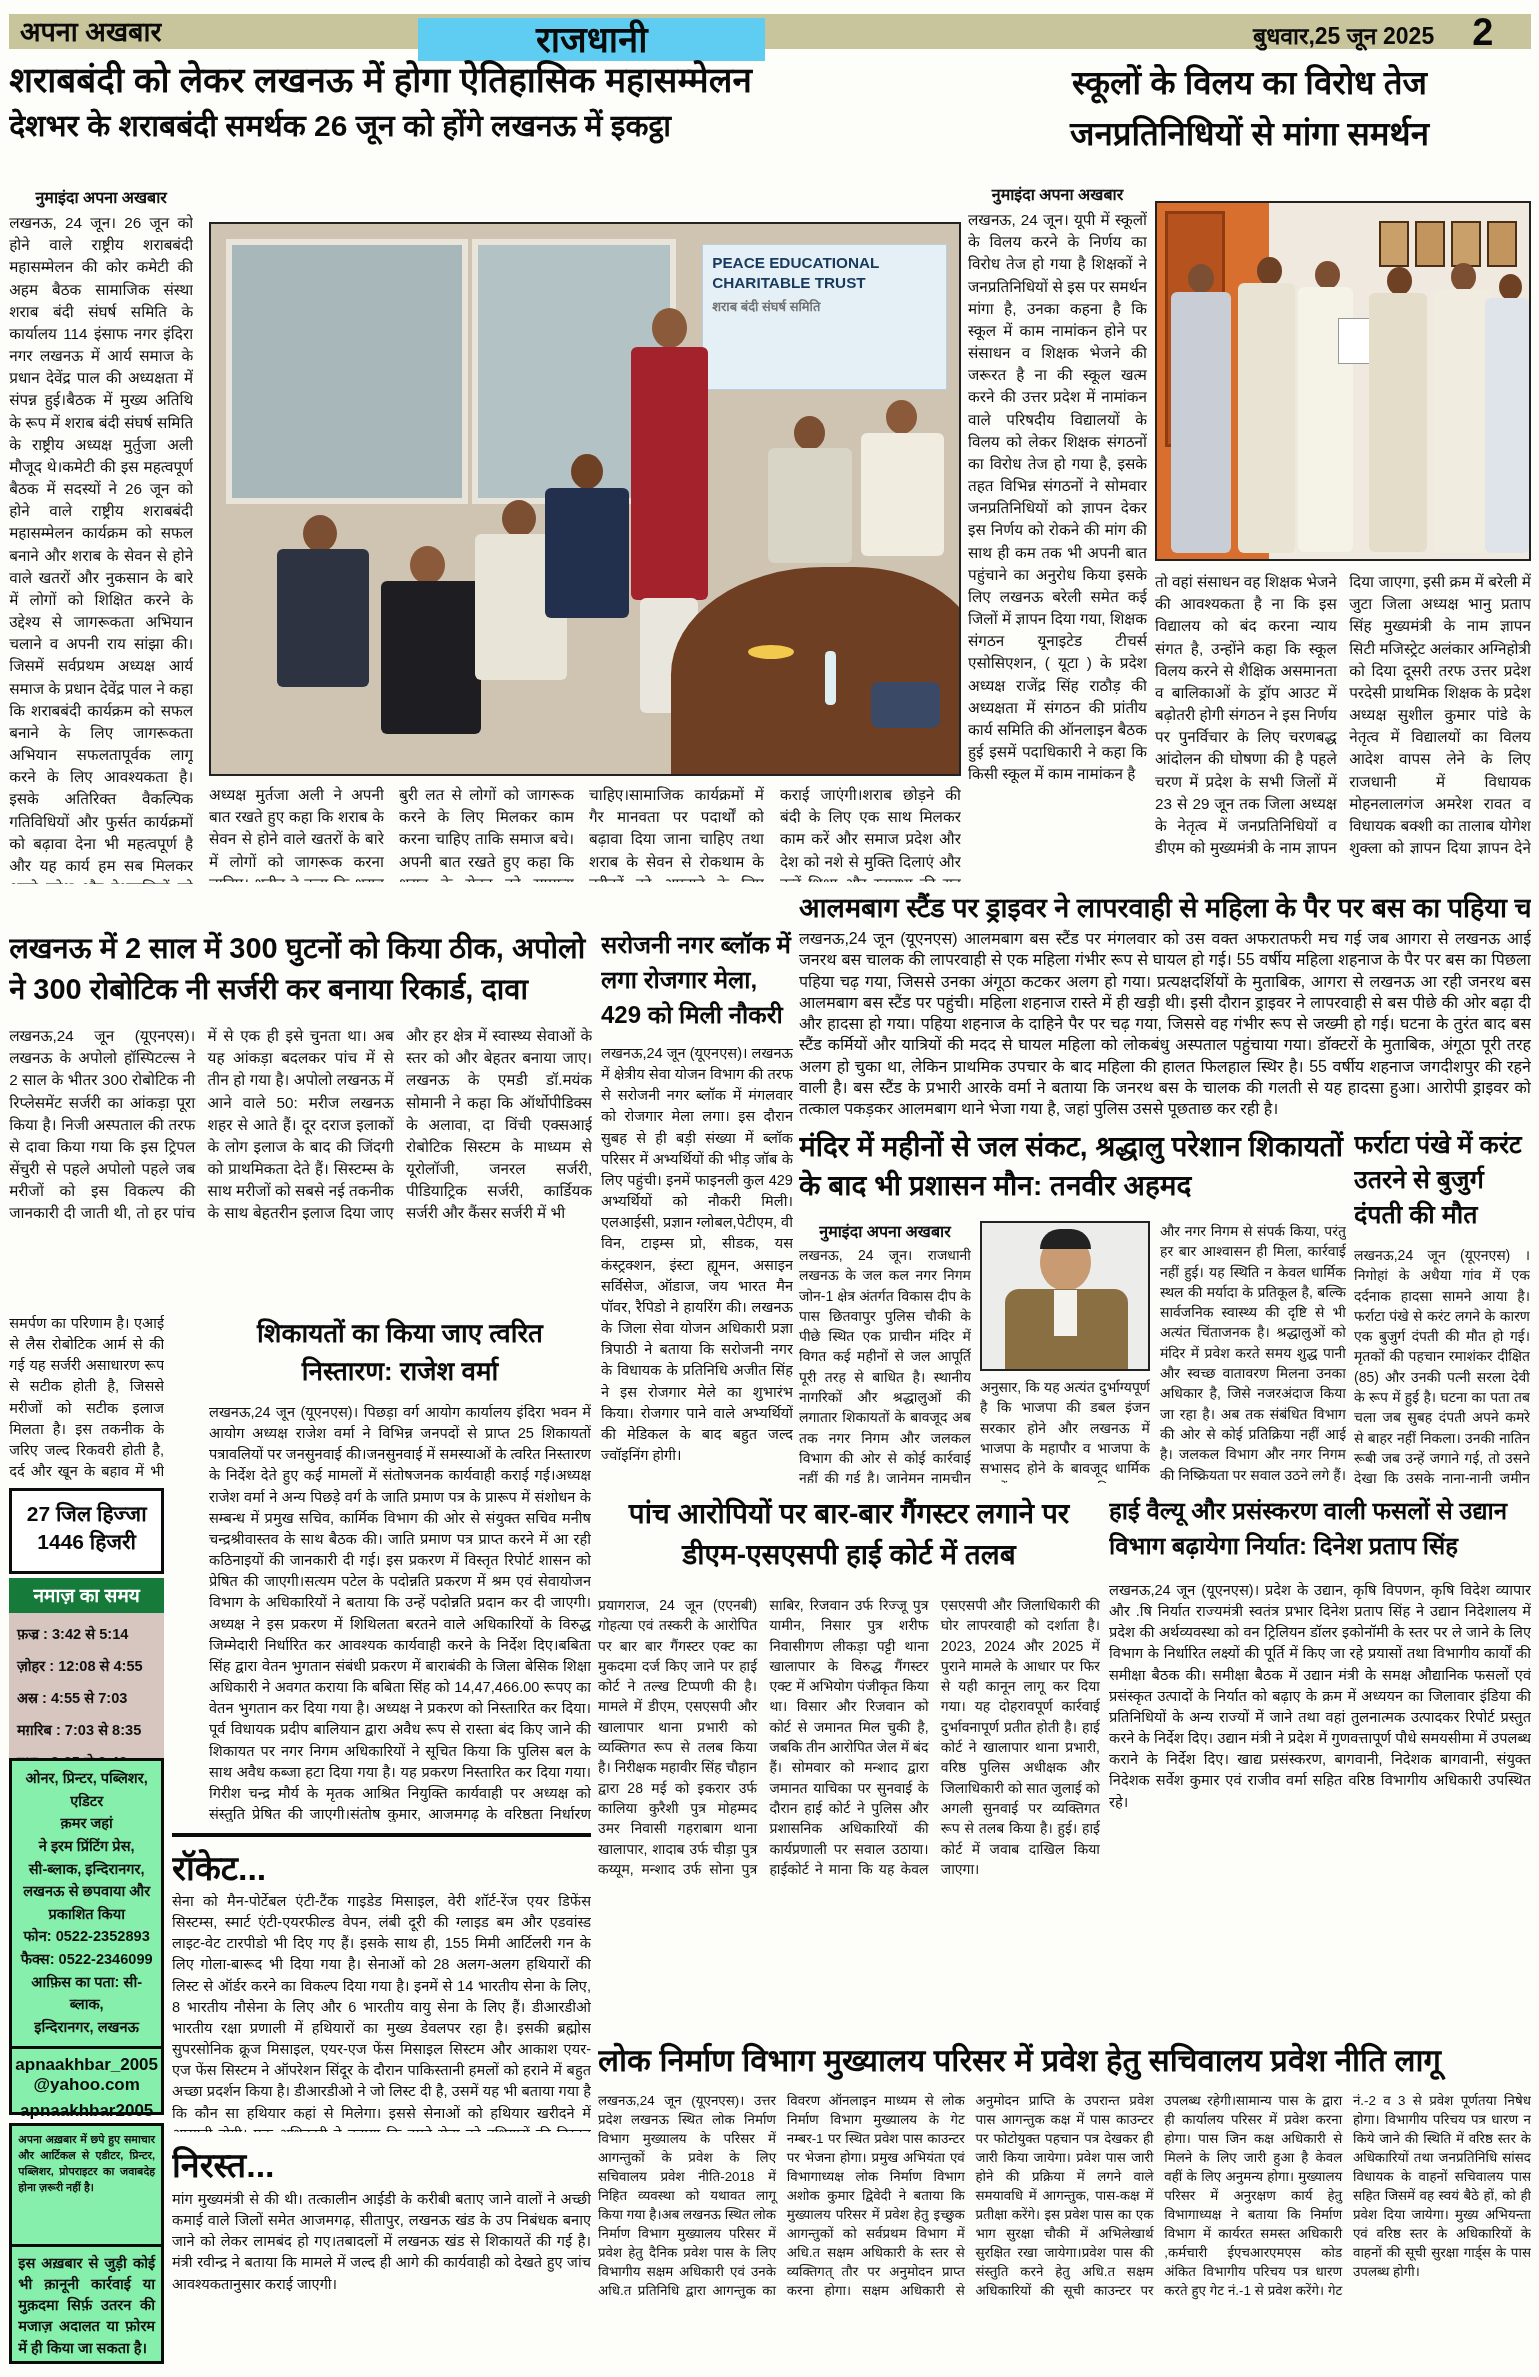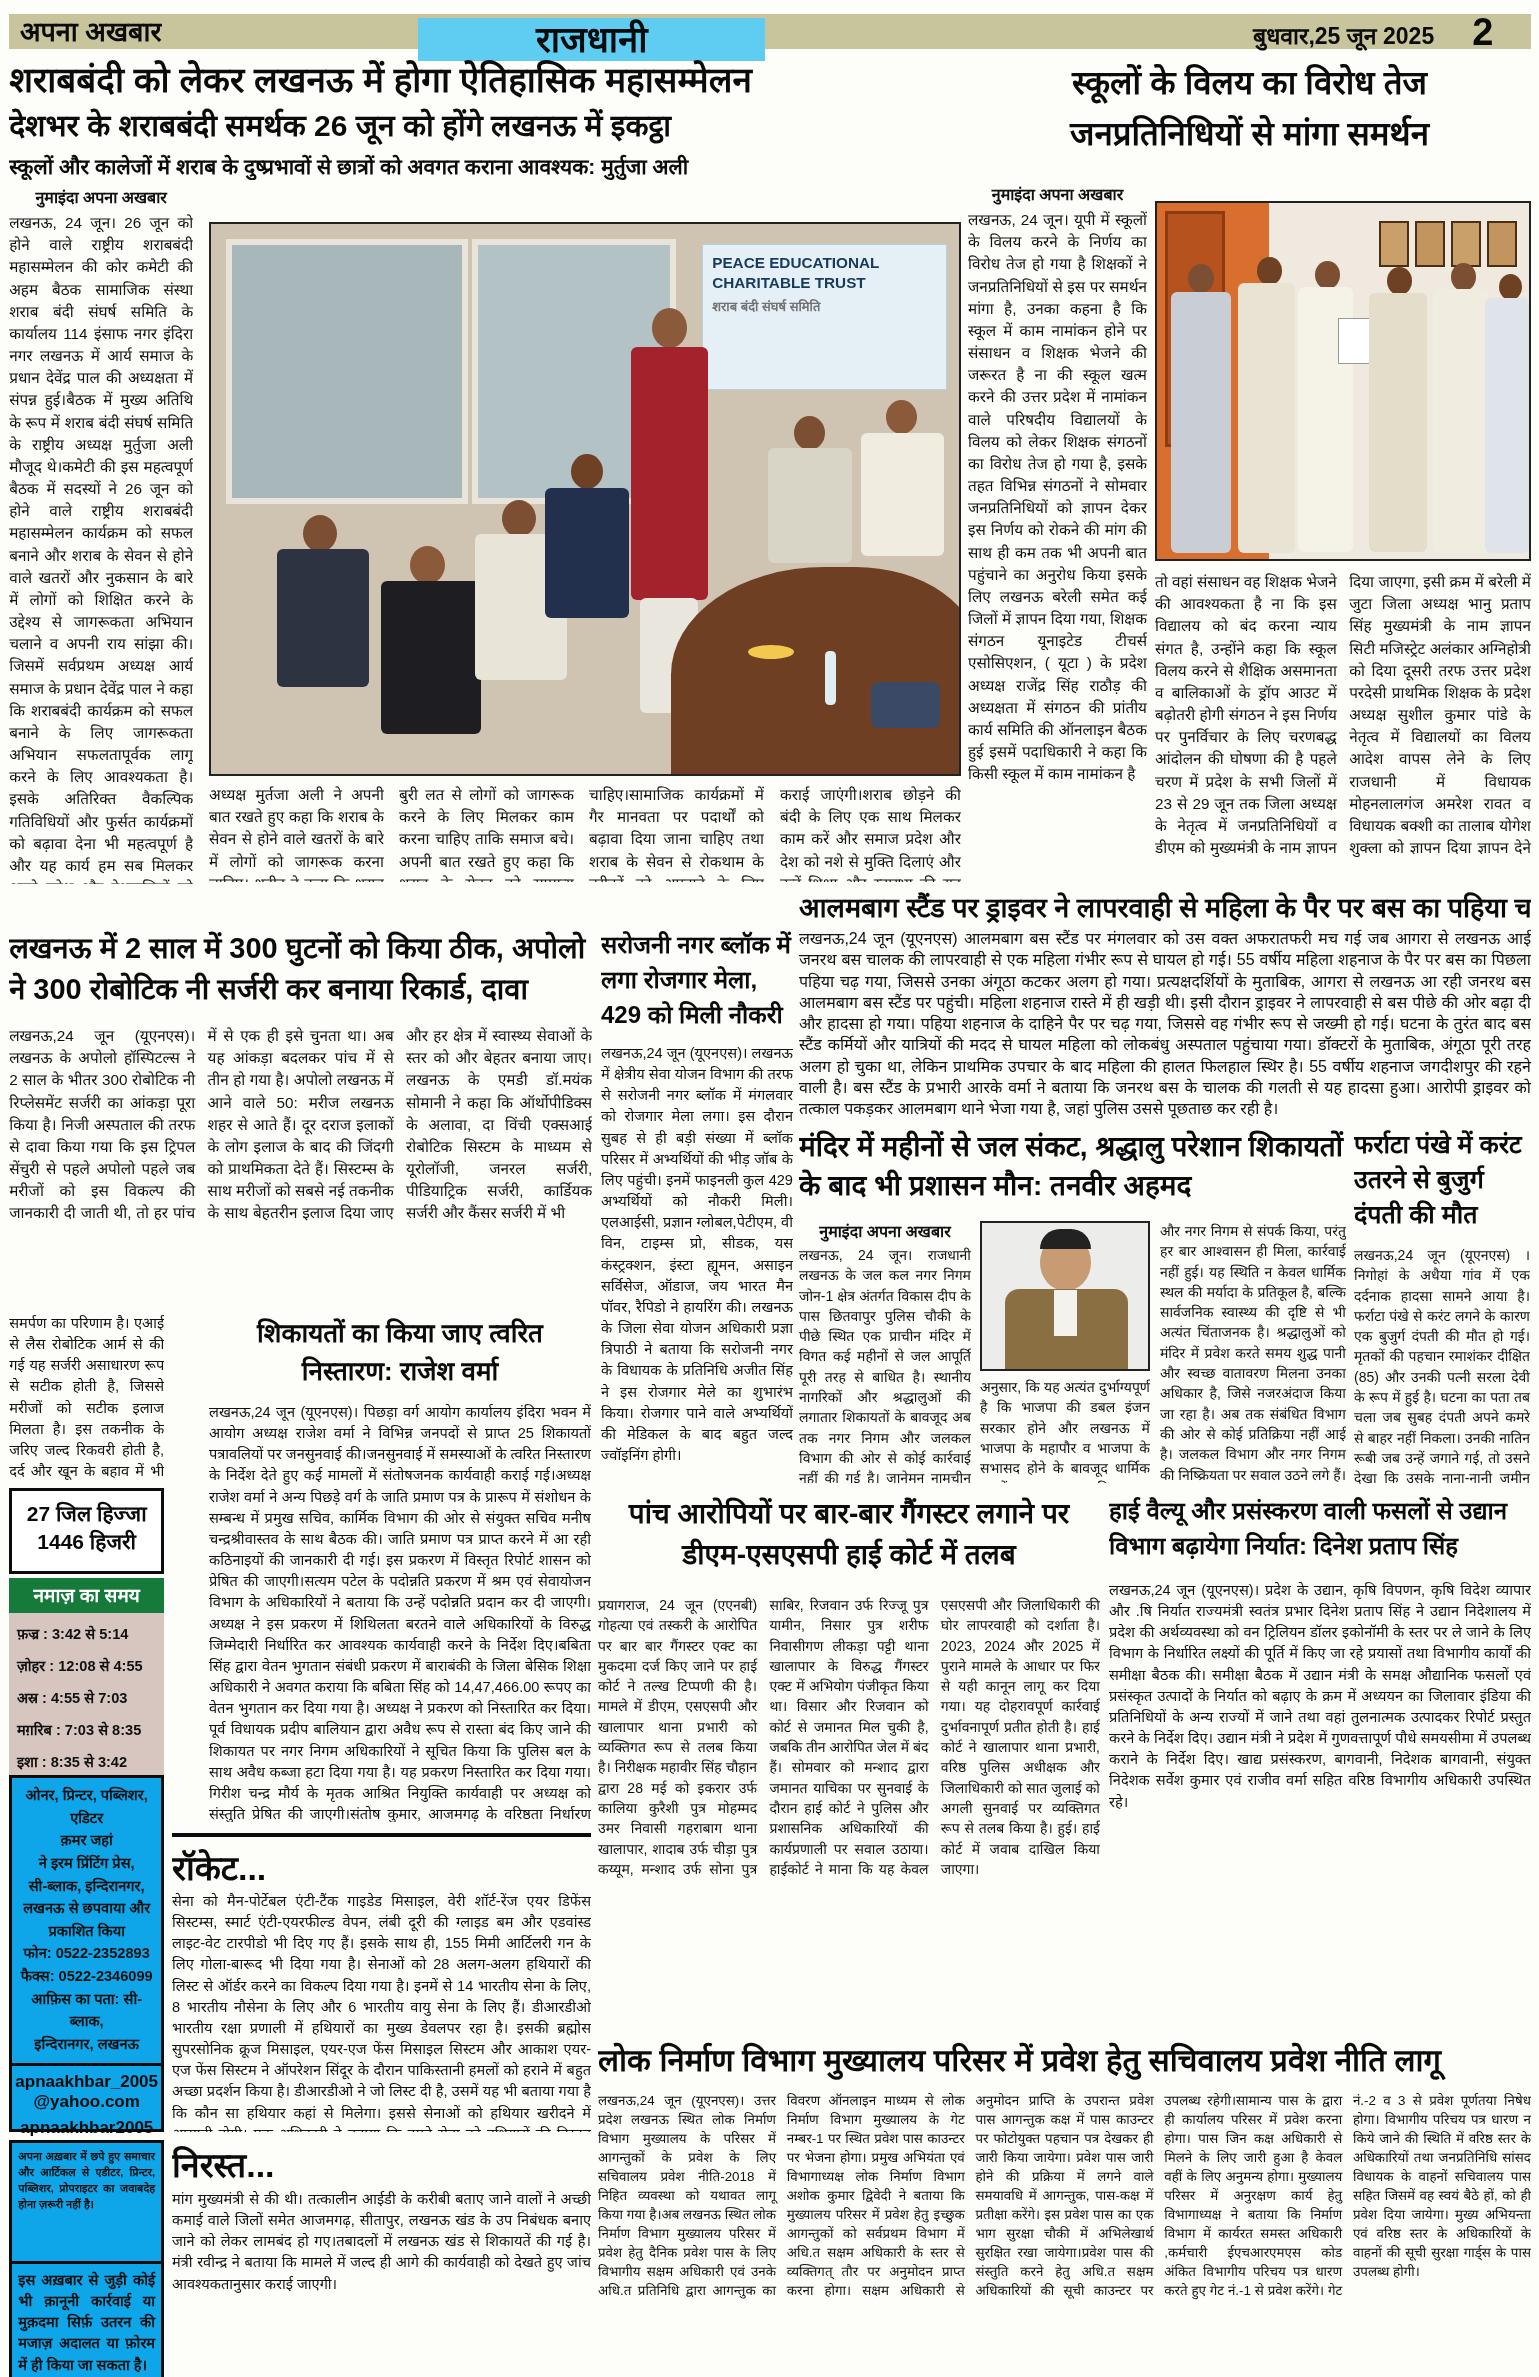--- a/index.html
+++ b/index.html
@@ -9,21 +9,21 @@
   .bd{font-size:15.3px;line-height:1.45;text-align:justify;overflow:hidden;}
   .hl{font-weight:700;color:#0b0b0b;overflow:hidden;}
   .nowrap{white-space:nowrap;}
   .preline{white-space:pre-line;}
   .center{text-align:center;}
   .cols3{column-count:3;column-gap:12.3px;}
   .cols5{column-count:5;column-gap:10.7px;}
   .cols2{column-count:2;column-gap:12.3px;}
   .byline{font-weight:700;text-align:center;font-size:16px;line-height:1.4;}
   .rule{background:#0b0b0b;}
-  .box{border:3.1px solid #0b0b0b;background:#0ea5e9;box-sizing:border-box;margin-top:17px;}
+  .box{border:3.1px solid #0b0b0b;background:#86efac;box-sizing:border-box;}
   
   #band{background:#c8c49b;}
   #cyan{background:#5ecdf1;}
   
   .ph{border:2.3px solid #222;box-sizing:border-box;overflow:hidden;position:absolute;}
   .sil{position:absolute;border-radius:6.1px;}
   .head{position:absolute;border-radius:50%;}
   
   .nrow{display:block;font-size:14.6px;font-weight:600;line-height:2.2;padding:0 7.7px;white-space:nowrap;overflow:hidden;}
 </style>
@@ -36,21 +36,20 @@
     <div class="abs hl nowrap" style="left:10.7px;top:1.5px;font-size:27px;line-height:32px;">अपना अखबार</div>
     <div id="cyan" class="abs" style="left:409px;top:-3.8px;width:347px;height:43px;margin-top:8px;">
       <div class="hl center nowrap" style="font-size:36px;line-height:43px;">राजधानी</div>
     </div>
     <div class="abs hl nowrap" style="left:1172px;top:4.6px;width:253px;text-align:right;font-size:23px;">बुधवार,25 जून 2025</div>
     <div class="abs hl nowrap" style="left:1463px;top:-3.1px;font-size:38px;">2</div>
   </div>
 
   <div class="abs hl nowrap" style="left:9.2px;top:55px;width:951px;font-size:35px;">शराबबंदी को लेकर लखनऊ में होगा ऐतिहासिक महासम्मेलन</div>
   <div class="abs hl nowrap" style="left:9.2px;top:104px;width:951px;font-size:30px;">देशभर के शराबबंदी समर्थक 26 जून को होंगे लखनऊ में इकट्ठा</div>
-  <div class="abs hl nowrap" style="left:9.2px;top:152px;width:951px;font-size:21px;">स्कूलों और कालेजों में शराब के दुष्प्रभावों से छात्रों को अवगत कराना आवश्यक: मुर्तुजा अली</div>
 
   <div class="abs byline" style="left:9.2px;top:187px;width:184px;">नुमाइंदा अपना अखबार</div>
   <div class="abs bd" style="left:9.2px;top:212px;width:184px;height:672px;">लखनऊ, 24 जून। 26 जून को होने वाले राष्ट्रीय शराबबंदी महासम्मेलन की कोर कमेटी की अहम बैठक सामाजिक संस्था शराब बंदी संघर्ष समिति के कार्यालय 114 इंसाफ नगर इंदिरा नगर लखनऊ में आर्य समाज के प्रधान देवेंद्र पाल की अध्यक्षता में संपन्न हुई।बैठक में मुख्य अतिथि के रूप में शराब बंदी संघर्ष समिति के राष्ट्रीय अध्यक्ष मुर्तुजा अली मौजूद थे।कमेटी की इस महत्वपूर्ण बैठक में सदस्यों ने 26 जून को होने वाले राष्ट्रीय शराबबंदी महासम्मेलन कार्यक्रम को सफल बनाने और शराब के सेवन से होने वाले खतरों और नुकसान के बारे में लोगों को शिक्षित करने के उद्देश्य से जागरूकता अभियान चलाने व अपनी राय सांझा की।जिसमें सर्वप्रथम अध्यक्ष आर्य समाज के प्रधान देवेंद्र पाल ने कहा कि शराबबंदी कार्यक्रम को सफल बनाने के लिए जागरूकता अभियान सफलतापूर्वक लागू करने के लिए आवश्यकता है।इसके अतिरिक्त वैकल्पिक गतिविधियों और फुर्सत कार्यक्रमों को बढ़ावा देना भी महत्वपूर्ण है और यह कार्य हम सब मिलकर अपने प्रदेश और देशवासियों को अपने साथ जोड़कर ही कर सकते हैं।बैठक शराबबंदी संघर्ष समिति के राष्ट्रीय</div>
 
   <div class="ph" style="left:209px;top:222px;width:752px;height:554px;background:#cfc3b2;">
     <div class="abs" style="left:15.3px;top:15.3px;width:230px;height:253px;background:#a7b7ba;border:6.1px solid #e8e4da;"></div>
     <div class="abs" style="left:261px;top:15.3px;width:192px;height:253px;background:#b3c2c4;border:6.1px solid #e8e4da;"></div>
     <div class="abs" style="left:491px;top:20px;width:245px;height:146px;background:#e4f0f6;border:1.5px solid #b8cfdd;padding:7.7px 9.2px;box-sizing:border-box;color:#173a5e;font-weight:700;font-size:15.3px;line-height:1.3;">
       <div>PEACE EDUCATIONAL</div>
       <div>CHARITABLE TRUST</div>

